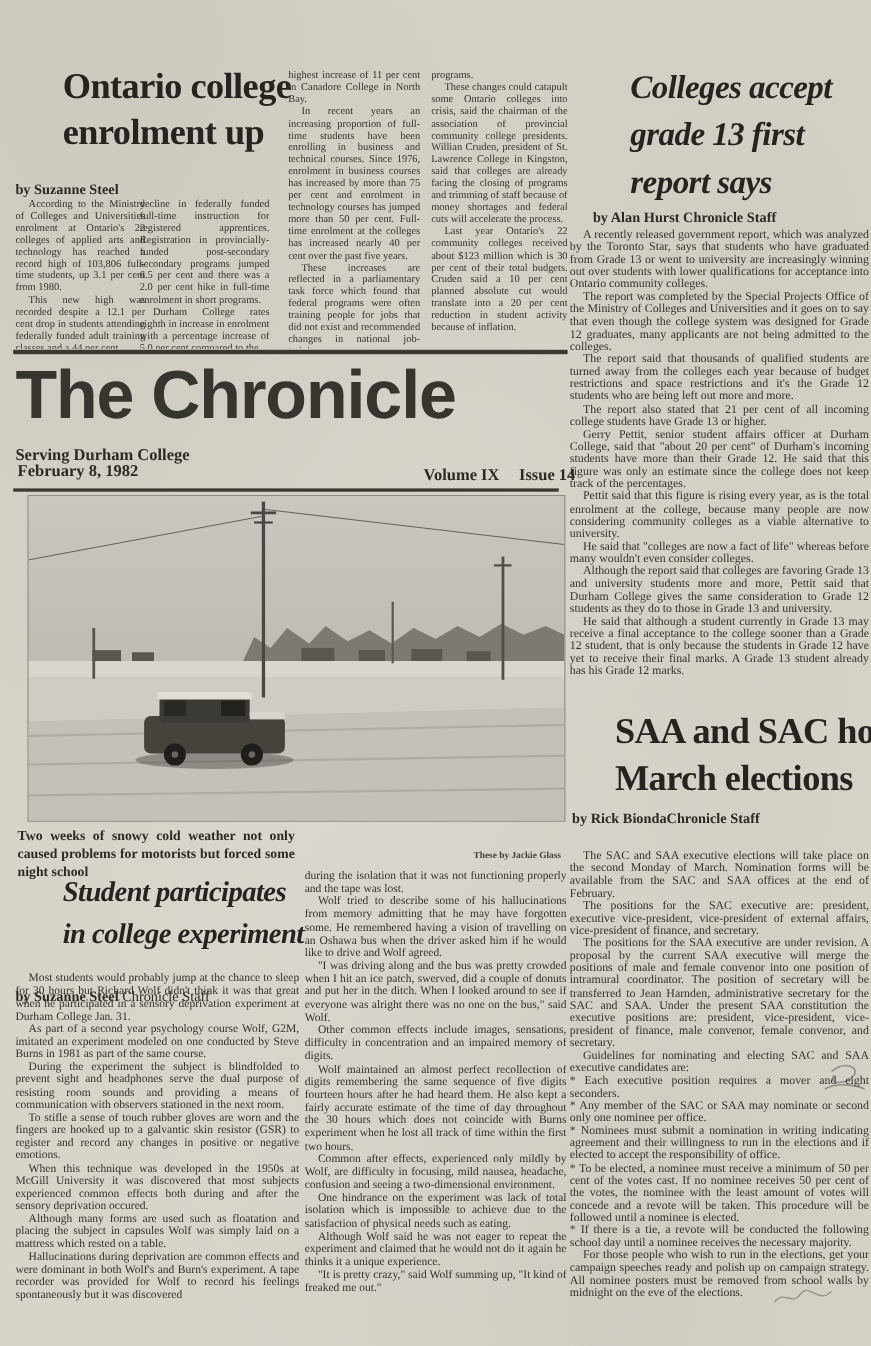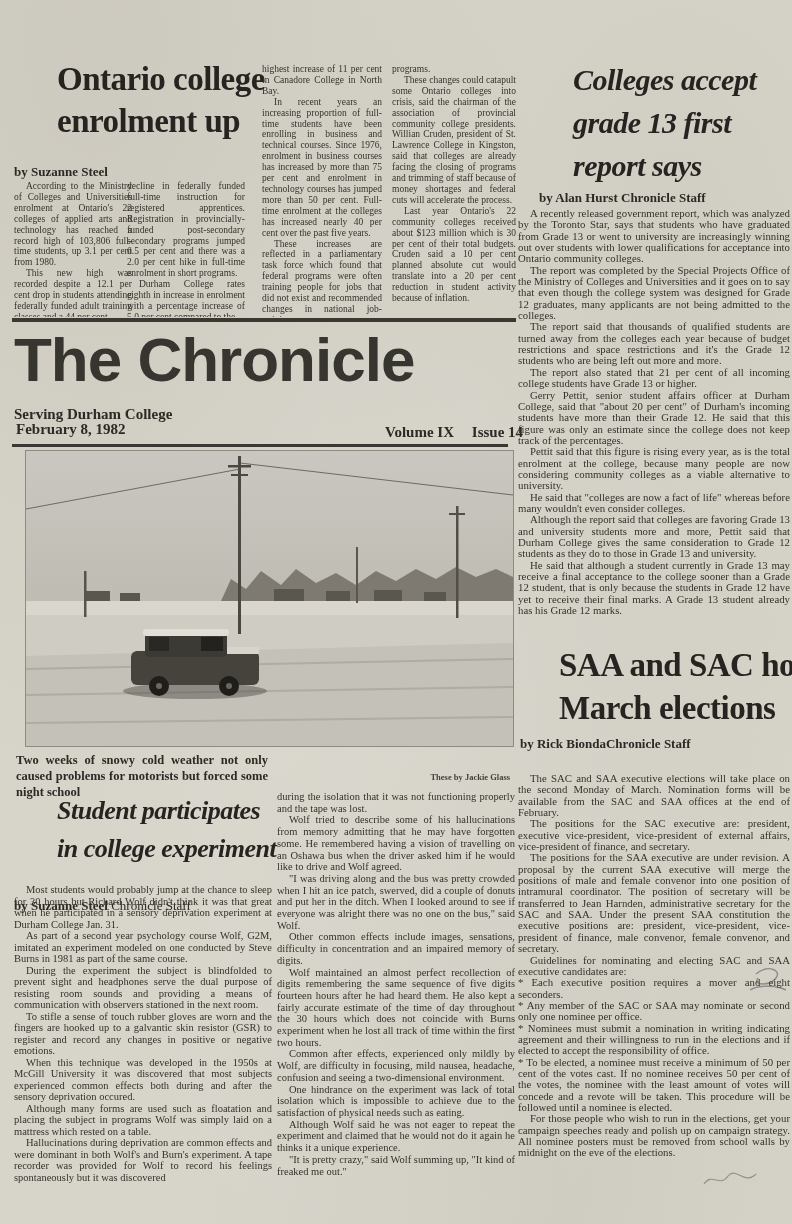--- a/index.html
+++ b/index.html
@@ -165,21 +165,21 @@
   <div class="abs byline" style="left:14px;top:898px;text-align:center;">
     <span>by Suzanne Steel</span>
     <span class="role">Chronicle Staff</span>
   </div>
   <div class="abs bodycol mid-body" style="left:14px;top:884px;width:258px;">
     <p>Most students would probably jump at the chance to sleep for 30 hours but Richard Wolf didn't think it was that great when he participated in a sensory deprivation experiment at Durham College Jan. 31.</p>
     <p>As part of a second year psychology course Wolf, G2M, imitated an experiment modeled on one conducted by Steve Burns in 1981 as part of the same course.</p>
     <p>During the experiment the subject is blindfolded to prevent sight and headphones serve the dual purpose of resisting room sounds and providing a means of communication with observers stationed in the next room.</p>
     <p>To stifle a sense of touch rubber gloves are worn and the fingers are hooked up to a galvantic skin resistor (GSR) to register and record any changes in positive or negative emotions.</p>
     <p>When this technique was developed in the 1950s at McGill University it was discovered that most subjects experienced common effects both during and after the sensory deprivation occured.</p>
-    <p>Although many forms are used such as floatation and placing the subject in programs Wolf was simply laid on a mattress which rested on a table.</p>
+    <p>Although many forms are used such as floatation and placing the subject in capsules Wolf was simply laid on a mattress which rested on a table.</p>
     <p>Hallucinations during deprivation are common effects and were dominant in both Wolf's and Burn's experiment. A tape recorder was provided for Wolf to record his feelings spontaneously but it was discovered</p>
   </div>
   <div class="abs bodycol mid-body" style="left:277px;top:791px;width:238px;line-height:11.7px;">
     <p class="noindent">during the isolation that it was not functioning properly and the tape was lost.</p>
     <p>Wolf tried to describe some of his hallucinations from memory admitting that he may have forgotten some. He remembered having a vision of travelling on an Oshawa bus when the driver asked him if he would like to drive and Wolf agreed.</p>
     <p>"I was driving along and the bus was pretty crowded when I hit an ice patch, swerved, did a couple of donuts and put her in the ditch. When I looked around to see if everyone was alright there was no one on the bus," said Wolf.</p>
     <p>Other common effects include images, sensations, difficulty in concentration and an impaired memory of digits.</p>
     <p>Wolf maintained an almost perfect recollection of digits remembering the same sequence of five digits fourteen hours after he had heard them. He also kept a fairly accurate estimate of the time of day throughout the 30 hours which does not coincide with Burns experiment when he lost all track of time within the first two hours.</p>
     <p>Common after effects, experienced only mildly by Wolf, are difficulty in focusing, mild nausea, headache, confusion and seeing a two-dimensional environment.</p>
     <p>One hindrance on the experiment was lack of total isolation which is impossible to achieve due to the satisfaction of physical needs such as eating.</p>
@@ -196,20 +196,21 @@
   </div>
   <div class="abs bodycol right-body" style="left:518px;top:754px;width:272px;margin-top:19px;">
     <p>The SAC and SAA executive elections will take place on the second Monday of March. Nomination forms will be available from the SAC and SAA offices at the end of February.</p>
     <p>The positions for the SAC executive are: president, executive vice-president, vice-president of external affairs, vice-president of finance, and secretary.</p>
     <p>The positions for the SAA executive are under revision. A proposal by the current SAA executive will merge the positions of male and female convenor into one position of intramural coordinator. The position of secretary will be transferred to Jean Harnden, administrative secretary for the SAC and SAA. Under the present SAA constitution the executive positions are: president, vice-president, vice-president of finance, male convenor, female convenor, and secretary.</p>
     <p>Guidelines for nominating and electing SAC and SAA executive candidates are:</p>
     <p class="noindent">* Each executive position  requires a mover and eight seconders.</p>
     <p class="noindent">* Any member of the SAC or SAA may nominate or second only one nominee per office.</p>
     <p class="noindent">* Nominees must submit a nomination in writing indicating agreement and their willingness to run in the elections and if elected to accept the responsibility of office.</p>
     <p class="noindent">* To be elected, a nominee must receive a minimum of 50 per cent of the votes cast. If no nominee receives 50 per cent of the votes, the nominee with the least amount of votes will concede and a revote will be taken. This procedure will be followed until a nominee is elected.</p>
+    <p class="noindent">* If there is a tie, a revote will be conducted the following school day until a nominee receives the necessary majority.</p>
     <p>For those people who wish to run in the elections, get your campaign speeches ready and polish up on campaign strategy. All nominee posters must be removed from school walls by midnight on the eve of the elections.</p>
   </div>
 
   <svg class="abs pen" style="left:748px;top:960px;" width="40" height="40" viewBox="0 0 40 40">
     <path d="M8,14 C20,4 34,10 28,18 C22,26 4,26 10,18 M2,30 C12,24 30,26 38,30" stroke="#4a4a55" stroke-width="1.4" fill="none"></path>
   </svg>
   <svg class="abs pen" style="left:700px;top:1166px;" width="60" height="26" viewBox="0 0 60 26">
     <path d="M4,18 C12,6 20,22 28,10 C36,0 44,20 56,8" stroke="#56554e" stroke-width="1.2" fill="none"></path>
   </svg>
 

